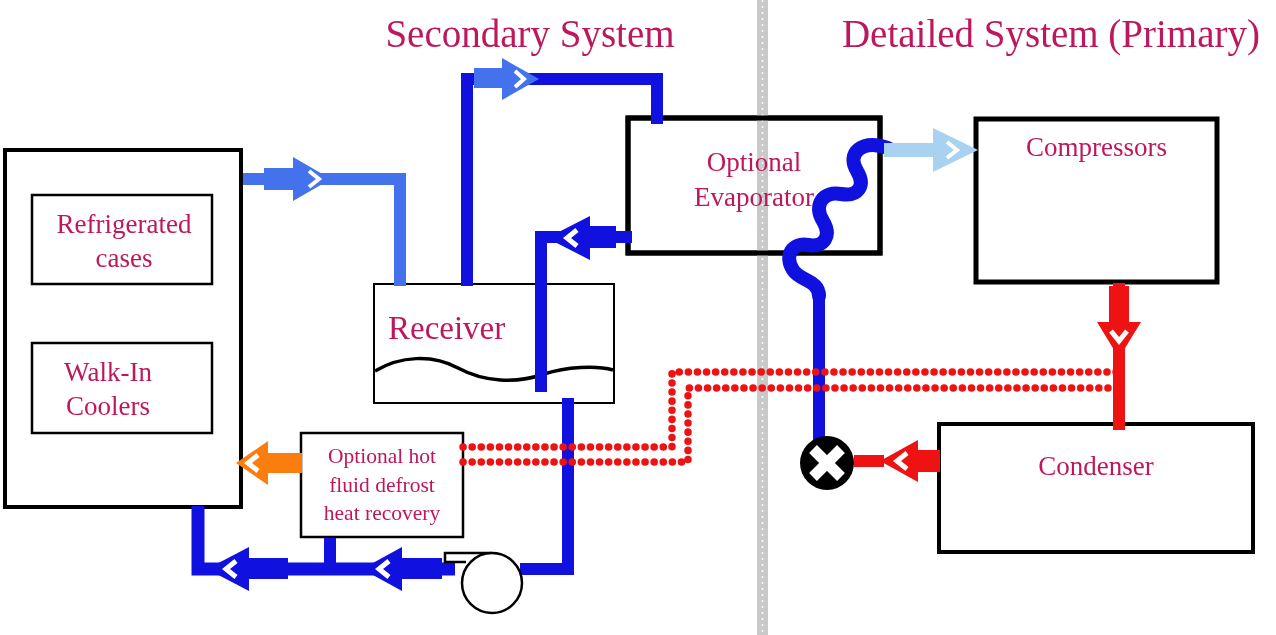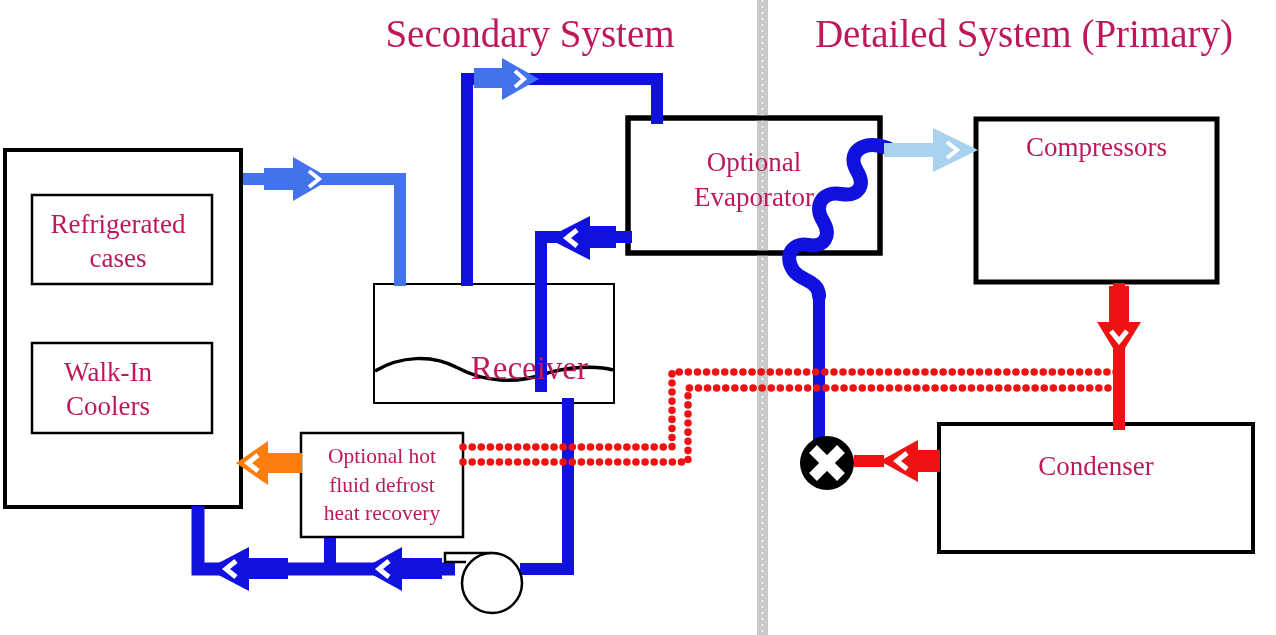--- a/index.html
+++ b/index.html
@@ -5,21 +5,21 @@
   html,body{margin:0;padding:0;background:#fff;}
   #stage{
     position:relative;width:1276px;height:635px;background:#fff;overflow:hidden;
     font-family:Liberation Serif, serif;color:#be185d;
   }
   #diagram-svg{position:absolute;left:0;top:0;}
   .label{position:absolute;text-align:center;line-height:1.25;white-space:nowrap;}
   .title{font-size:39px;letter-spacing:0px;}
   .boxlabel{font-size:27px;}
   .defrostlabel{font-size:21.5px;line-height:28.5px;text-align:center;}
-  .receiverlabel{font-size:33px;text-align:right;margin-top:40px;}
+  .receiverlabel{font-size:33px;text-align:left;}
   
   .stroke-dark{stroke:var(--c-dark-blue);fill:none;}
   .stroke-med{stroke:var(--c-medium-blue);fill:none;}
   .stroke-red{stroke:var(--c-red);fill:none;}
   .fill-dark{fill:var(--c-dark-blue);stroke:none;}
   .fill-med{fill:var(--c-medium-blue);stroke:none;}
   .fill-red{fill:var(--c-red);stroke:none;}
   .fill-orange{fill:var(--c-orange);stroke:none;}
   .fill-light{fill:var(--c-light-blue);stroke:none;}
   .chev{stroke:#fff;fill:none;stroke-width:5;}
@@ -132,23 +132,23 @@
     </g>
 
     <g>
       <circle cx="827" cy="463" r="27" fill="#000"></circle>
       <line x1="813" y1="449" x2="841" y2="477" stroke="#fff" stroke-width="11"></line>
       <line x1="841" y1="449" x2="813" y2="477" stroke="#fff" stroke-width="11"></line>
     </g>
   </svg>
 
   <div class="label title" style="left:330px;top:10px;width:400px;">Secondary System</div>
-  <div class="label title" style="left:788px;top:10px;width:472px;">Detailed System (Primary)</div>
+  <div class="label title" style="left:788px;top:10px;width:472px;text-align:right;">Detailed System (Primary)</div>
 
-  <div class="label boxlabel" style="left:32px;top:207px;width:172px;line-height:34px;">
+  <div class="label boxlabel" style="left:38px;top:207px;width:172px;line-height:34px;">
     <div>Refrigerated</div>
     <div>cases</div>
   </div>
 
   <div class="label boxlabel" style="left:32px;top:355px;width:152px;line-height:34px;">
     <div>Walk-In</div>
     <div>Coolers</div>
   </div>
 
   <div class="label receiverlabel" style="left:388px;top:308px;width:200px;">Receiver</div>

